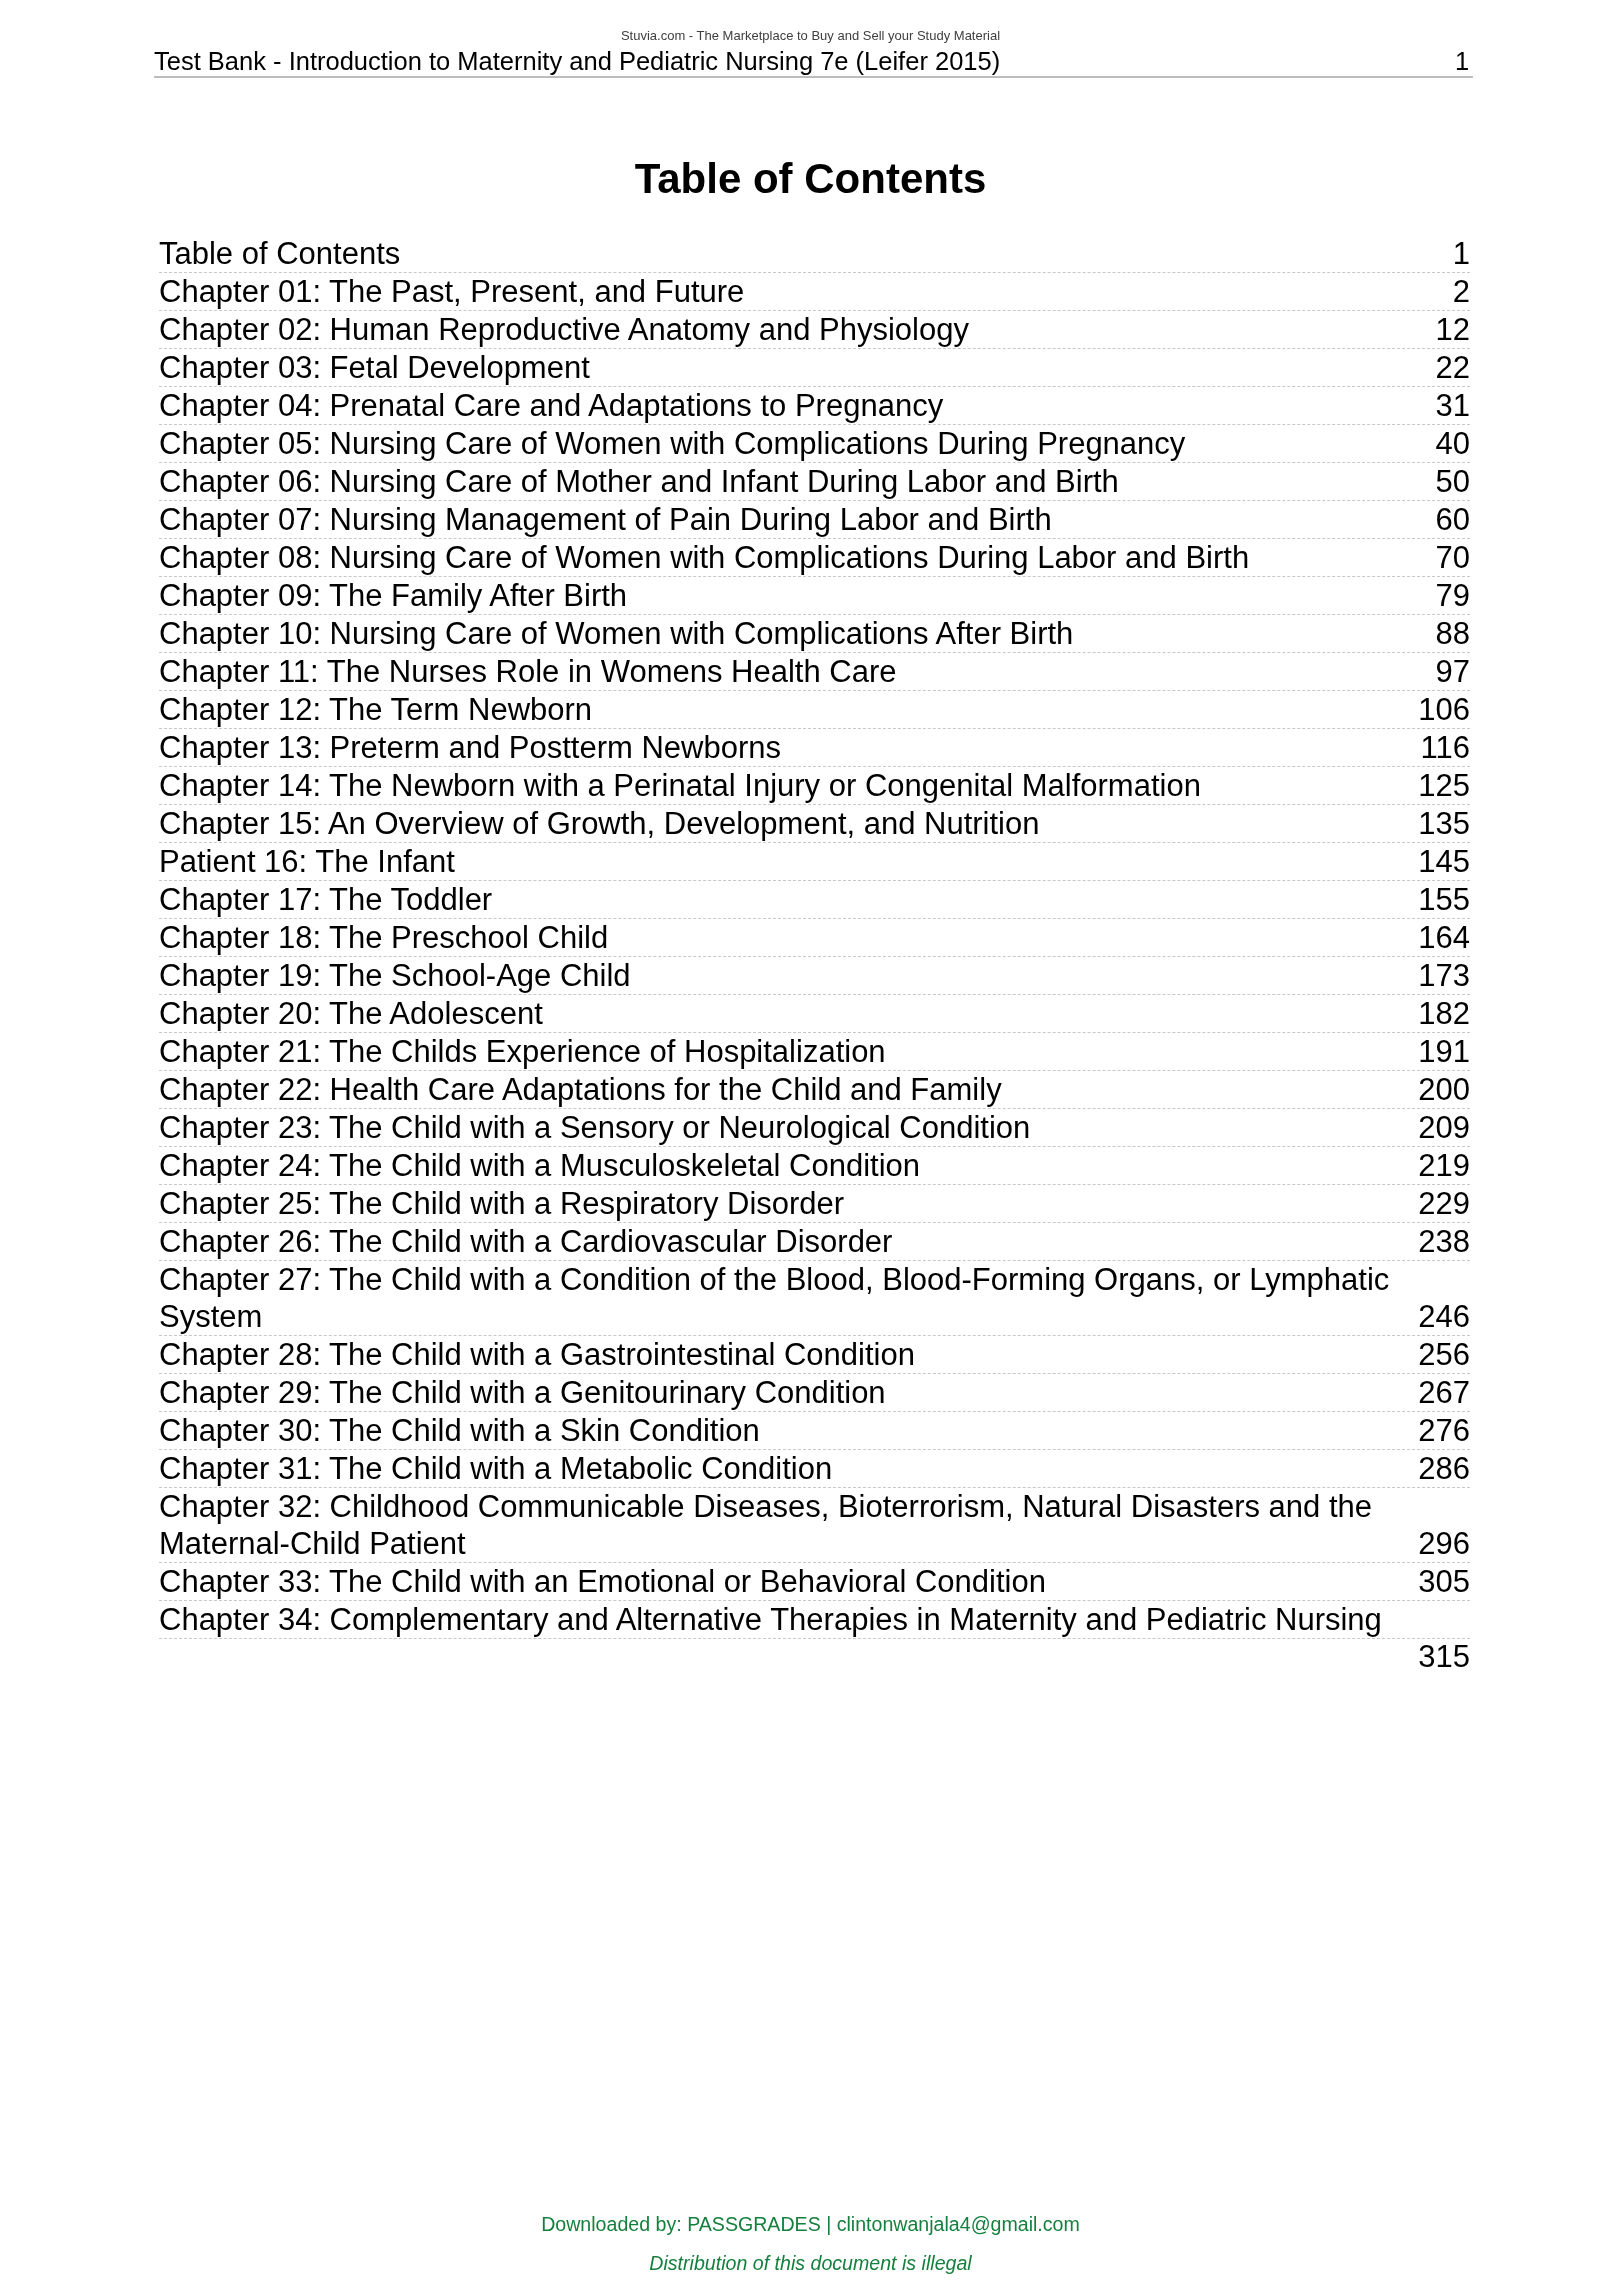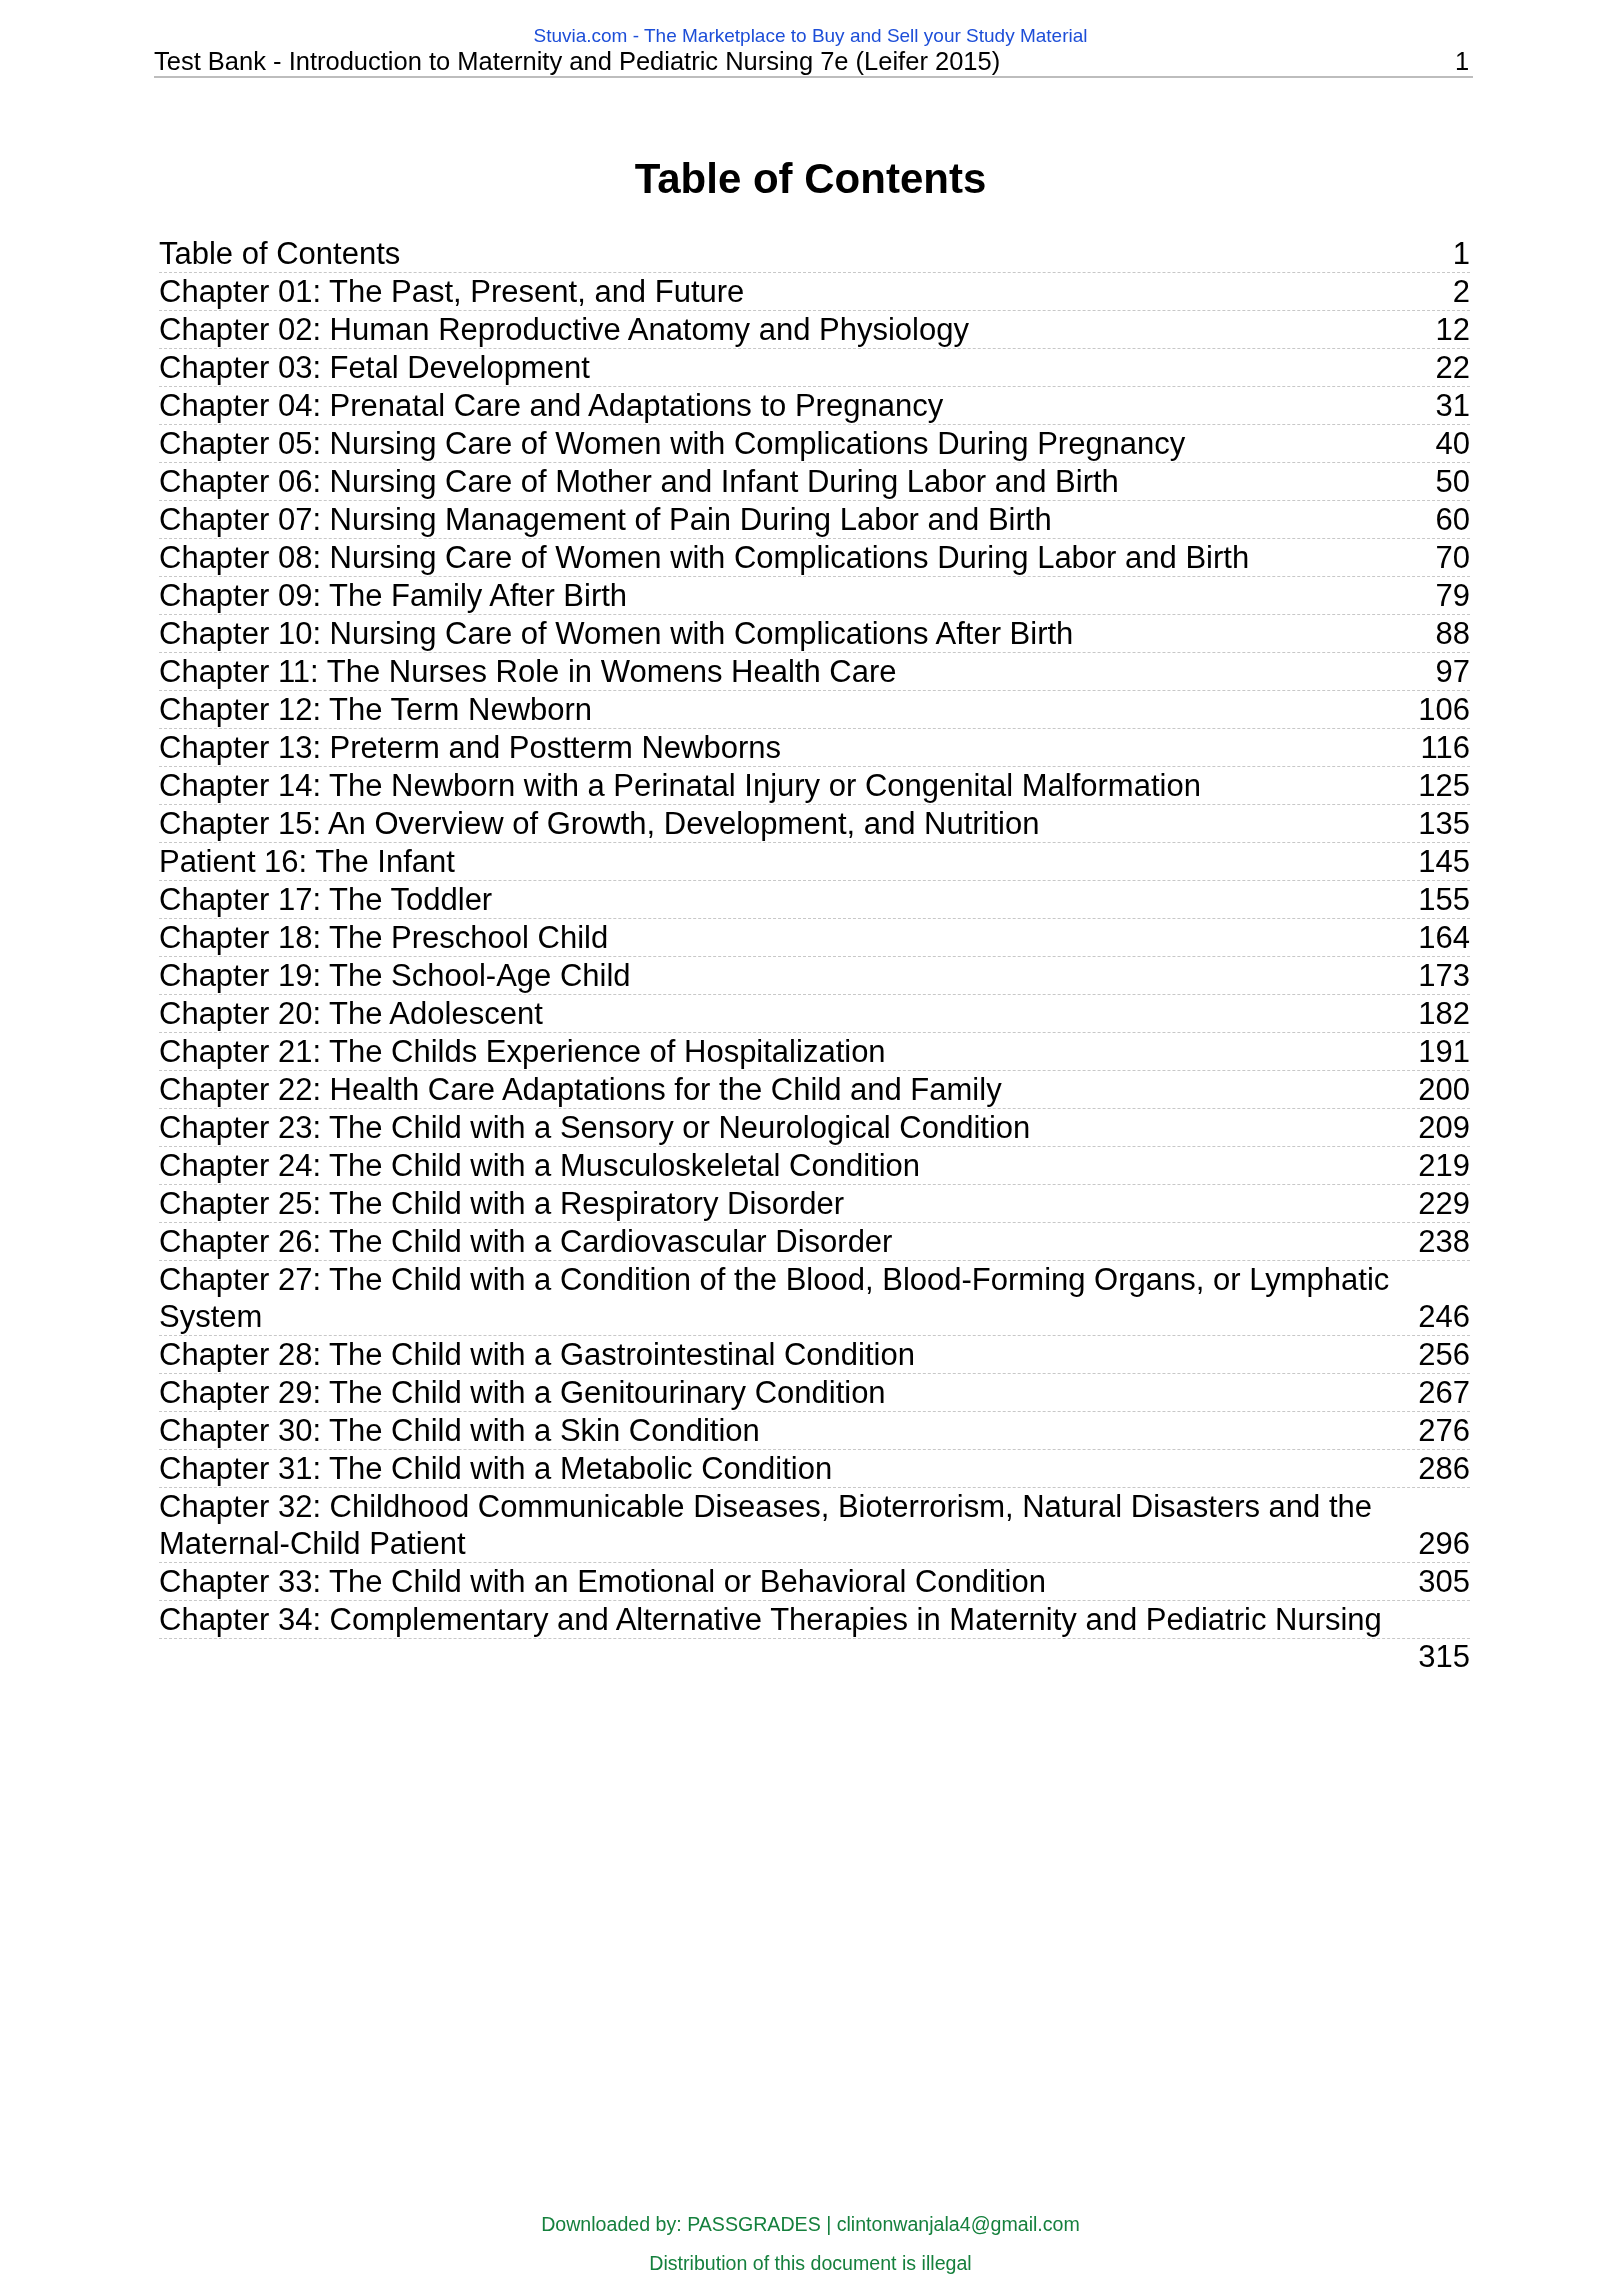--- a/index.html
+++ b/index.html
@@ -14,23 +14,23 @@
     font-family: "Liberation Sans", "DejaVu Sans", sans-serif;
     color: #000000;
     overflow: hidden;
   }
   .watermark-top {
     position: absolute;
     top: 23.5px;
     left: 0;
     width: 1621px;
     text-align: center;
-    font-size: 19px;
+    font-size: 13px;
     line-height: 23.5px;
-    color: #1d4ed8;
+    color: #404040;
   }
   .running-header {
     position: absolute;
     top: 45px;
     left: 154px;
     width: 1319px;
     height: 31px;
     border-bottom: 2px solid #bdbdbd;
     display: flex;
     justify-content: space-between;
@@ -90,21 +90,21 @@
   .footer-line {
     position: absolute;
     left: 0;
     width: 1621px;
     text-align: center;
     font-size: 19.6px;
     color: #15803d;
     line-height: 23.5px;
   }
   .footer-line.one { top: 2213px; }
-  .footer-line.two { top: 2252px; }
+  .footer-line.two { top: 2252px; font-style: italic; }
 </style>
 </head>
 <body>
 
 <div class="watermark-top">Stuvia.com - The Marketplace to Buy and Sell your Study Material</div>
 
 <div class="running-header">
   <span>Test Bank - Introduction to Maternity and Pediatric Nursing 7e (Leifer 2015)</span>
   <span class="page-num">1</span>
 </div>

